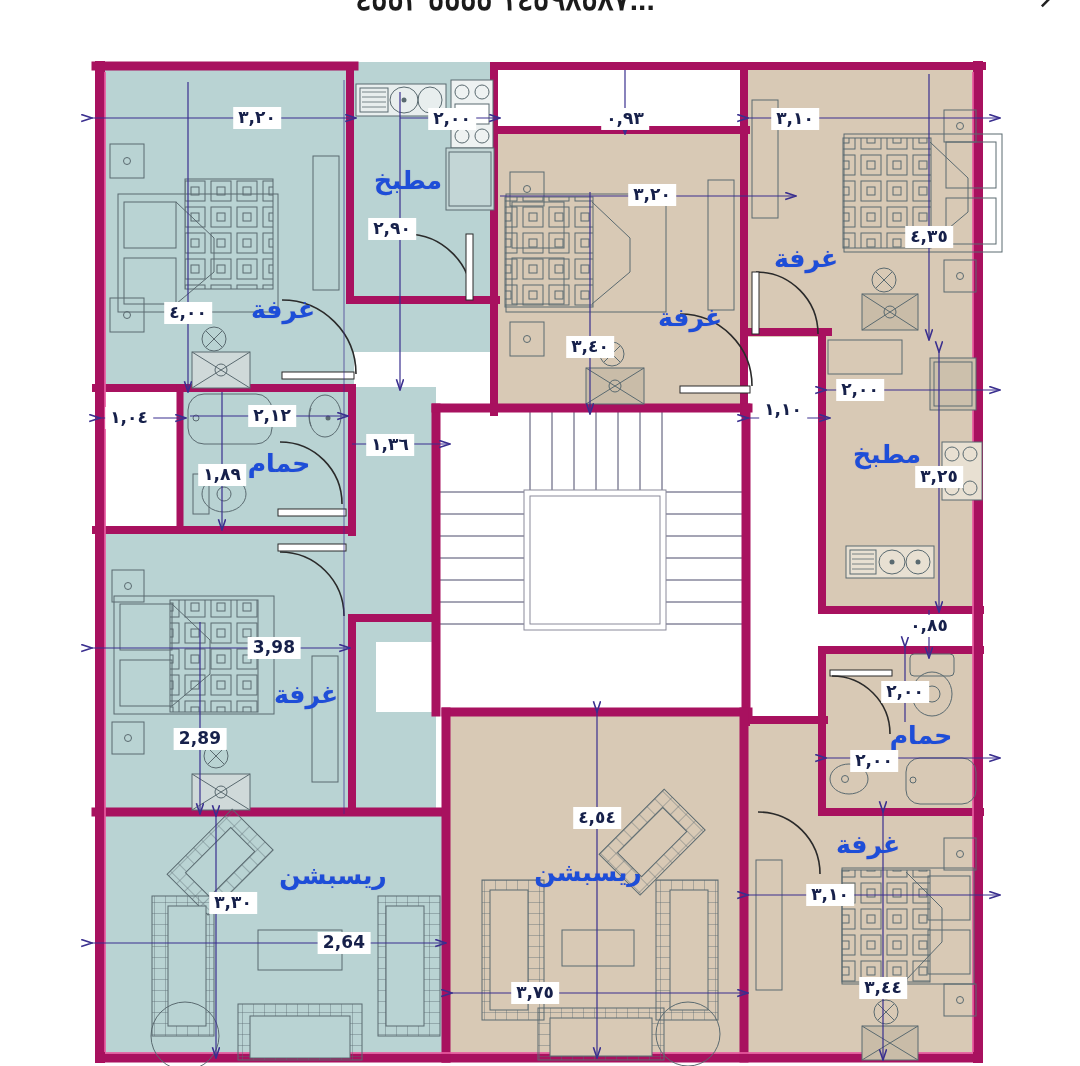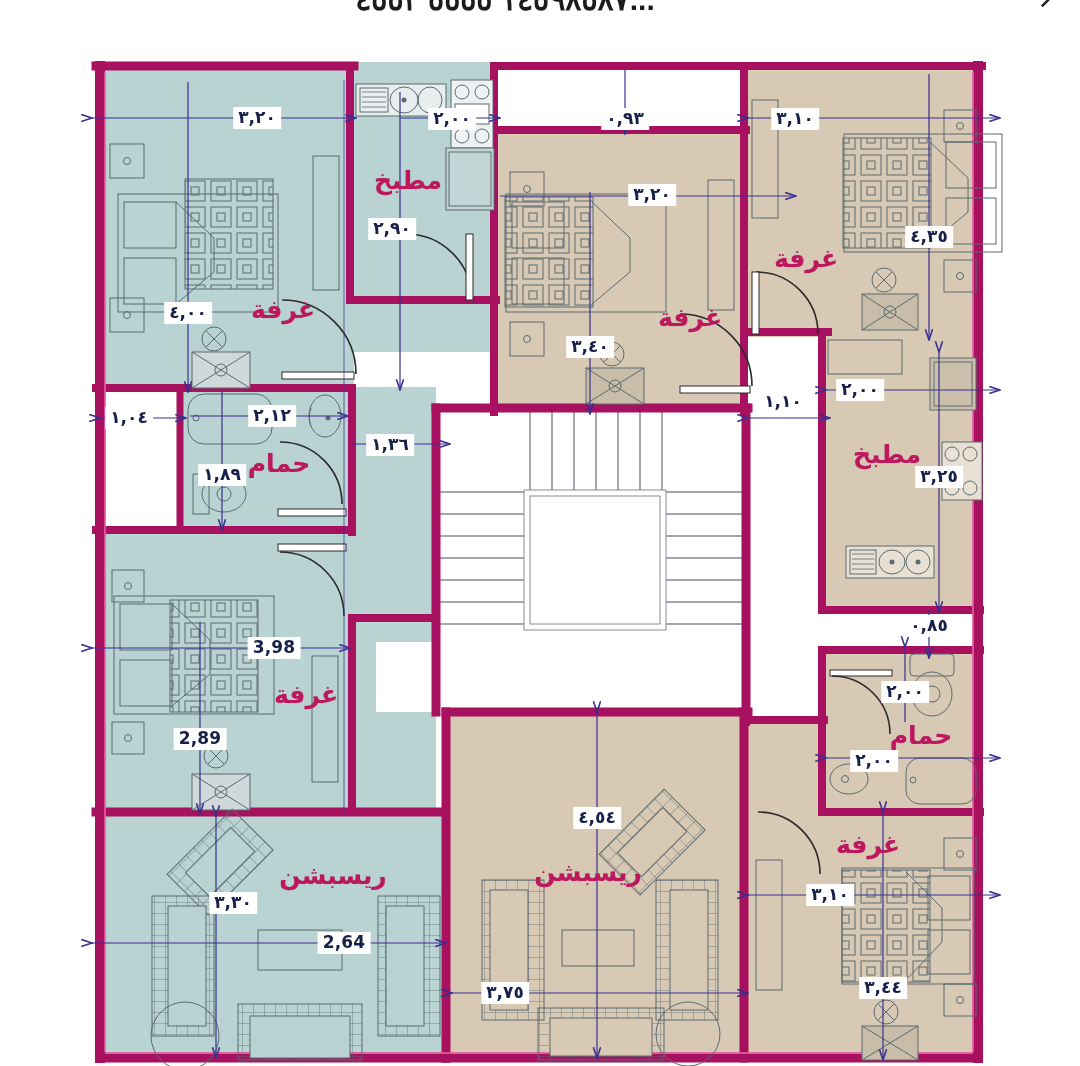--- a/index.html
+++ b/index.html
@@ -49,21 +49,21 @@
     white-space: nowrap;
     direction: rtl;
     border: 0;
     transform: translate(-50%, -50%);
     letter-spacing: 0.2px;
   }
 
   
   .room {
     position: absolute;
-    color: #be185d;
+    color: #1d4ed8;
     font-family: "DejaVu Sans", sans-serif;
     font-size: 25px;
     font-weight: 700;
     white-space: nowrap;
     direction: rtl;
     transform: translate(-50%,-50%);
     text-shadow: 0 0 1px rgba(123,47,168,.35);
   }
 </style>
 </head>
@@ -471,34 +471,34 @@
   <div>
     <div class="dim" style="left:257px;top:96px">٣,٢٠</div>
     <div class="dim" style="left:188px;top:291px">٤,٠٠</div>
     <div class="dim" style="left:452px;top:97px">٢,٠٠</div>
     <div class="dim" style="left:392px;top:207px">٢,٩٠</div>
     <div class="dim" style="left:625px;top:97px">٠,٩٣</div>
     <div class="dim" style="left:652px;top:173px">٣,٢٠</div>
     <div class="dim" style="left:590px;top:325px">٣,٤٠</div>
     <div class="dim" style="left:795px;top:97px">٣,١٠</div>
     <div class="dim" style="left:929px;top:215px">٤,٣٥</div>
-    <div class="dim" style="left:783px;top:380px">١,١٠</div>
+    <div class="dim" style="left:783px;top:388px">١,١٠</div>
     <div class="dim" style="left:860px;top:368px">٢,٠٠</div>
     <div class="dim" style="left:939px;top:455px">٣,٢٥</div>
     <div class="dim" style="left:929px;top:604px">٠,٨٥</div>
     <div class="dim" style="left:129px;top:396px">١,٠٤</div>
     <div class="dim" style="left:272px;top:394px">٢,١٢</div>
     <div class="dim" style="left:222px;top:453px">١,٨٩</div>
     <div class="dim" style="left:390px;top:423px">١,٣٦</div>
     <div class="dim" style="left:274px;top:626px">3,98</div>
     <div class="dim" style="left:200px;top:717px">2,89</div>
     <div class="dim" style="left:233px;top:881px">٣,٣٠</div>
     <div class="dim" style="left:344px;top:921px">2,64</div>
     <div class="dim" style="left:597px;top:796px">٤,٥٤</div>
-    <div class="dim" style="left:505px;top:971px">٣,٧٥</div>
+    <div class="dim" style="left:535px;top:971px">٣,٧٥</div>
     <div class="dim" style="left:905px;top:670px">٢,٠٠</div>
     <div class="dim" style="left:874px;top:739px">٢,٠٠</div>
     <div class="dim" style="left:830px;top:873px">٣,١٠</div>
     <div class="dim" style="left:883px;top:966px">٣,٤٤</div>
   </div>
 
   </div>
 </div>
 
 </body></html>

